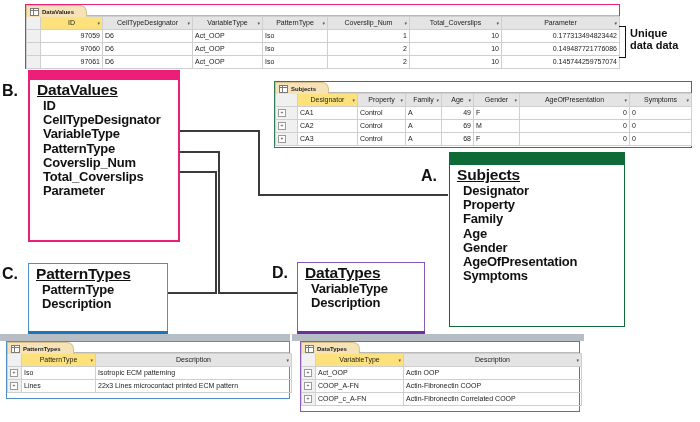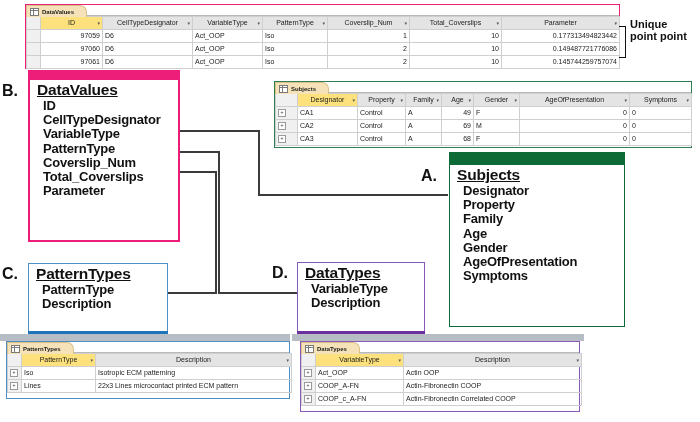--- a/index.html
+++ b/index.html
@@ -223,23 +223,23 @@
       <td>Iso</td>
       <td class="num">2</td>
       <td class="num">10</td>
       <td class="num">0.145744259757074</td>
     </tr>
   </tbody>
     </table>
 </div>
 
 <div class="bracket" style="left:619px;top:26px;width:6px;height:30px;"></div>
-<div class="note" style="left:630px;top:18px;">
+<div class="note" style="left:630px;top:27px;">
   <div>Unique</div>
-  <div>point point</div>
+  <div>data data</div>
 </div>
 
 <div class="conn" style="left:159px;top:130px;width:101px;height:1.6px;"></div>
 <div class="conn" style="left:258.4px;top:130px;width:1.6px;height:66px;"></div>
 <div class="conn" style="left:258.4px;top:194.4px;width:190px;height:1.6px;"></div>
 
 <div class="conn" style="left:130px;top:151px;width:90px;height:1.6px;"></div>
 <div class="conn" style="left:218.4px;top:151px;width:1.6px;height:143px;"></div>
 <div class="conn" style="left:218.4px;top:292.4px;width:79px;height:1.6px;"></div>
 

